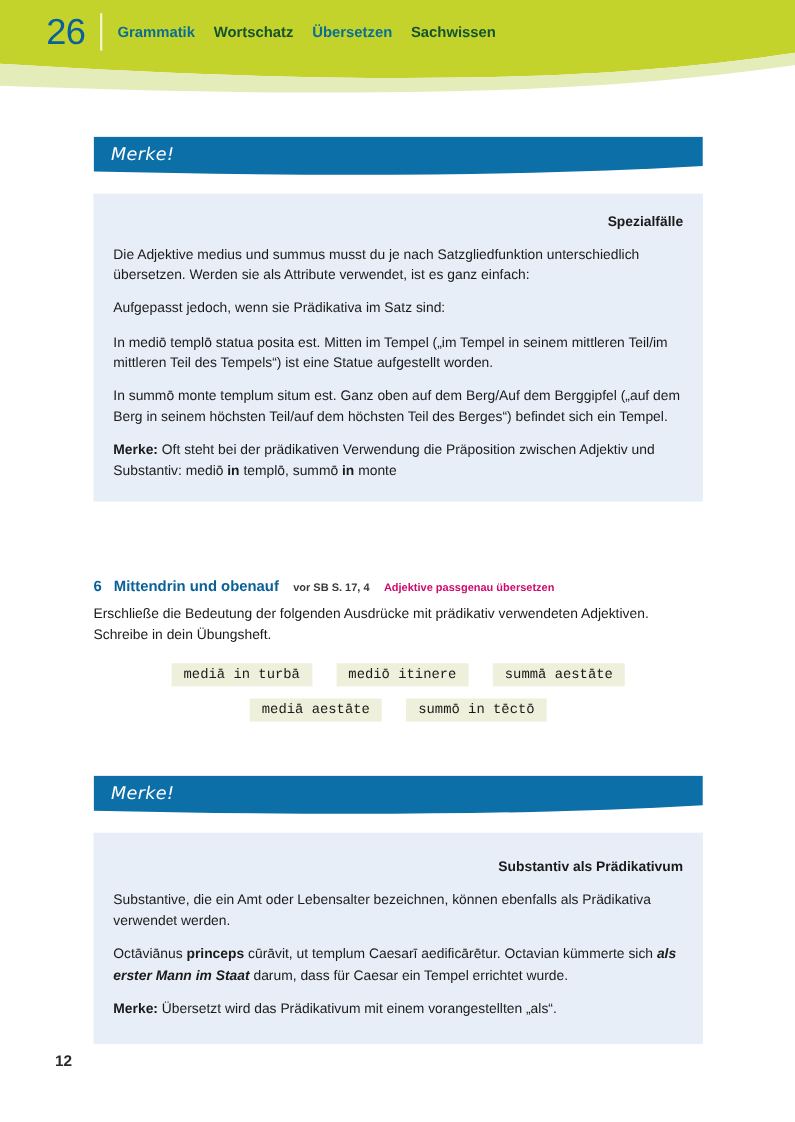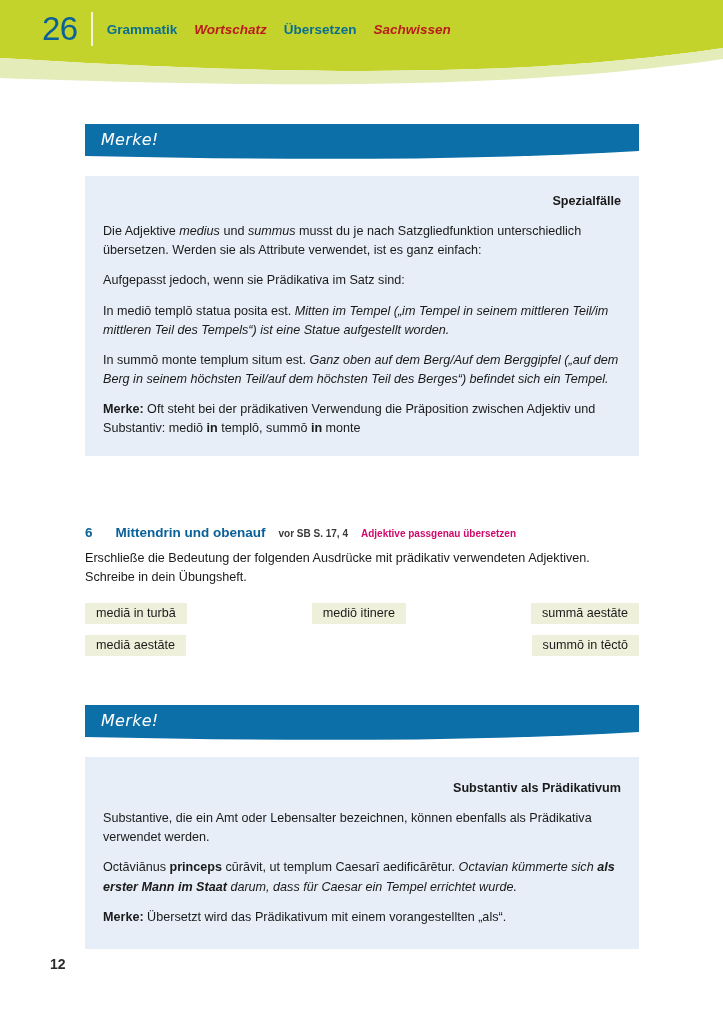--- a/index.html
+++ b/index.html
@@ -51,21 +51,21 @@
     margin-right: 14px;
   }
   .header-nav {
     display: flex;
     align-items: baseline;
     gap: 17px;
     font-size: 13.5px;
     font-weight: bold;
   }
   .nav-dark { color: #0a6f8f; }
-  .nav-light { color: #b91c1c; font-style: italic; }
+  .nav-light { color: #14532d; }
 
   
   .merke-box {
     position: absolute;
     left: 85px;
     width: 554px;
   }
   .merke-head {
     position: relative;
     height: 52px;
@@ -91,21 +91,21 @@
   }
   .merke-body p {
     margin: 0 0 11px 0;
   }
   .merke-body p:last-child { margin-bottom: 0; }
   .sub-head {
     font-weight: bold;
     margin: 0 0 11px 0;
     text-align: right;
   }
-  .ital { font-style: italic; }
+  .ital { }
   .bld { font-weight: bold; }
   .bldital { font-weight: bold; font-style: italic; }
 
   .pairs {
     margin: 0 0 11px 0;
   }
   .pair-row {
     display: flex;
     line-height: 1.5;
   }
@@ -126,44 +126,45 @@
   }
   .ex-num {
     color: #0a6099;
     font-weight: bold;
     font-size: 13.5px;
   }
   .ex-title {
     color: #0a6099;
     font-weight: bold;
     font-size: 13.5px;
-    margin-left: 15px;
+    margin-left: 3px;
   }
   .ex-ref {
     color: #3a3a3a;
     font-size: 10px;
     font-weight: bold;
     margin-left: 5px;
   }
   .ex-tag {
     color: #cf0a6b;
     font-size: 10px;
     font-weight: bold;
     margin-left: 5px;
   }
   .ex-instr {
     font-size: 12.6px;
     line-height: 1.52;
     margin: 0 0 16px 0;
   }
   .chip-row {
     display: flex;
-    justify-content: space-between;
+    justify-content: center;
     gap: 22px;
     margin-bottom: 11px;
+    font-family: Liberation Mono, monospace;
   }
   .chip {
     background: #eff0dc;
     padding: 3px 11px 4px 11px;
     font-size: 12.6px;
     color: #1a1a1a;
     white-space: nowrap;
   }
 
   

